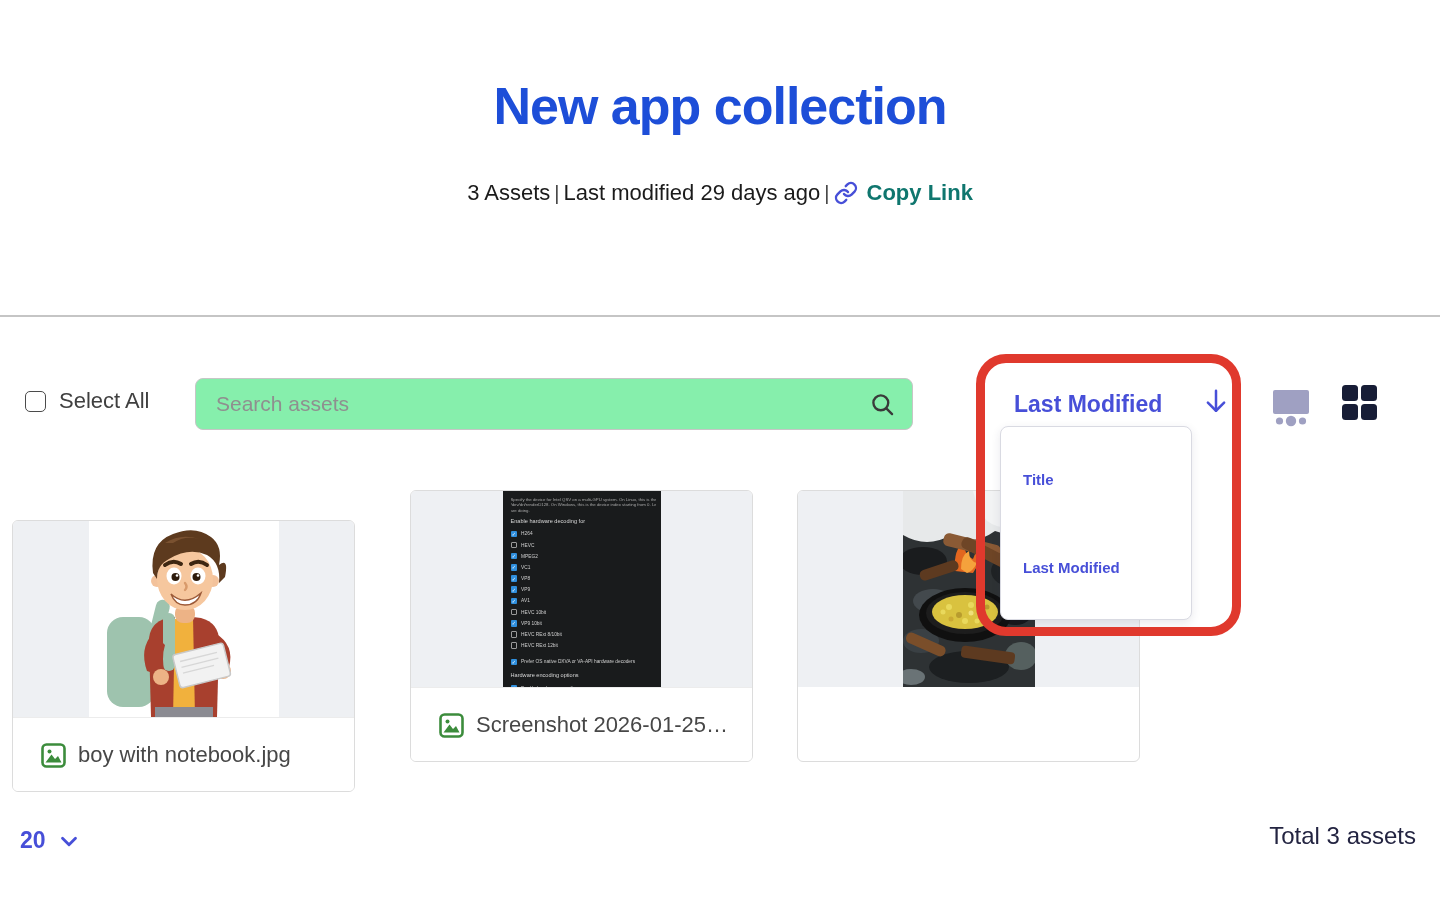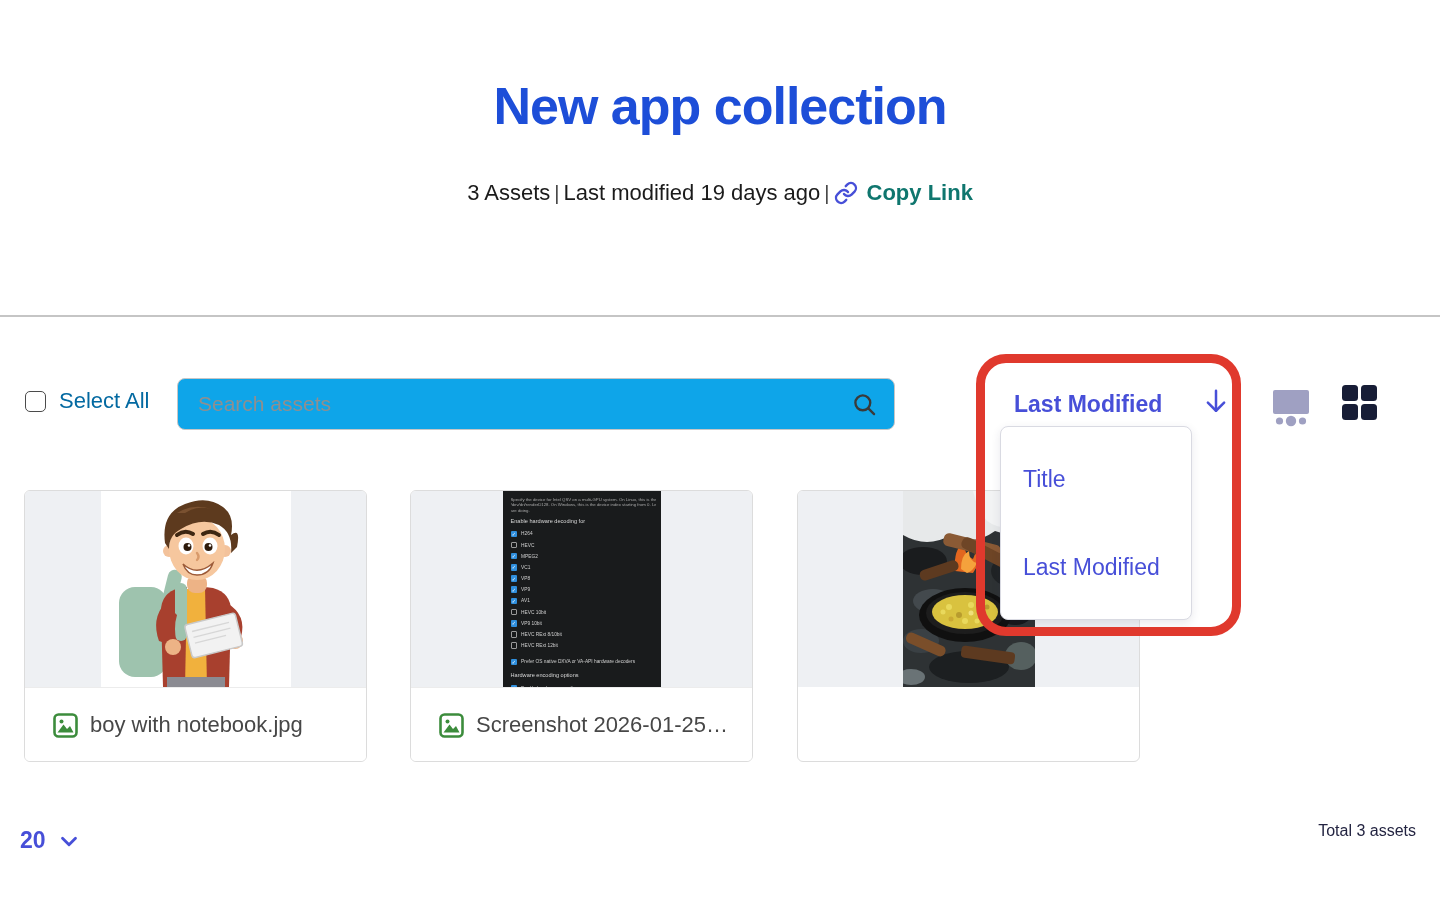--- a/index.html
+++ b/index.html
@@ -15,53 +15,53 @@
     font-size:22px; color:#1b1b1b; }
   .meta-sep { color:#444; font-size:20px; }
   .copy-link { display:flex; align-items:center; gap:9px; color:#0f766e;
     font-weight:700; cursor:pointer; }
 
   .divider { position:absolute; top:315px; left:0; width:1440px; height:2px; background:#c5c5c5; }
 
   
   .select-all { position:absolute; top:388px; left:25px; display:flex; align-items:center; gap:13px; }
   .checkbox { width:21px; height:21px; border:1.6px solid #4b4b4b; border-radius:5px; background:#fff; }
-  .select-all-label { font-size:22px; color:#0369a1; }
-
-  .search-box { position:absolute; top:378px; left:177px; width:718px; height:52px;
-    border:1px solid #c6c6c6; border-radius:8px; background:#0ea5e9;
+  .select-all-label { font-size:22px; color:#404040; }
+
+  .search-box { position:absolute; top:378px; left:195px; width:718px; height:52px;
+    border:1px solid #c6c6c6; border-radius:8px; background:#86efac;
     display:flex; align-items:center; }
   .search-box input { flex:1; border:none; outline:none; font-size:21px; color:#333;
     padding:0 0 0 20px; background:transparent; font-family:"Liberation Sans", sans-serif; }
   .search-box input::placeholder { color:#8f8f8f; }
   .search-icon { margin-right:16px; display:flex; }
 
   .sort-button { position:absolute; top:391px; left:1014px; display:flex; align-items:center; cursor:pointer; }
   .sort-label { font-size:23px; font-weight:700; color:#474fd8; }
   .sort-arrow { position:absolute; top:384px; left:1201px; }
 
   .view-card-icon { position:absolute; top:388px; left:1271px; cursor:pointer; }
   .view-grid-icon { position:absolute; top:384px; left:1341px; cursor:pointer; }
 
   
   .dropdown { position:absolute; top:426px; left:1000px; width:192px; height:194px;
     background:#fff; border:1px solid #d9dae2; border-radius:8px;
     box-shadow:0 3px 10px rgba(40,40,80,0.10); z-index:5;
     display:flex; flex-direction:column; padding:8px 0; }
   .dropdown-item { flex:1; display:flex; align-items:center; padding-left:22px;
-    font-size:23px; color:#474fd8; cursor:pointer; white-space:nowrap; }
+    font-size:15px; color:#474fd8; cursor:pointer; white-space:nowrap;font-weight:bold; }
 
   
   .annotation-rect { position:absolute; top:354px; left:976px; width:265px; height:282px;
     border:9px solid #e0392d; border-radius:30px; z-index:6; pointer-events:none; }
 
   
   .card { position:absolute; top:490px; width:343px; height:272px;
     border:1px solid #dcdcdc; border-radius:6px; background:#fff; overflow:hidden; z-index:1; }
-  .card-1 { left:24px; } .card-2 { left:410px; } .card-3 { left:797px; }
+  .card-1 { left:12px;margin-top:30px; } .card-2 { left:410px; } .card-3 { left:797px; }
   .thumb { position:relative; width:100%; height:196px; background:#eef0f3;
     display:flex; justify-content:center; overflow:hidden; }
   .thumb-img { height:196px; }
   .card-footer { height:75px; background:#fff; border-top:1px solid #ececec;
     display:flex; align-items:center; gap:12px; padding-left:28px; }
   .filename { font-size:22px; color:#474747; white-space:nowrap; overflow:hidden; }
 
   
   .shot { width:158px; height:196px; background:#191b1c; padding:6px 5px 0 8px; overflow:hidden; }
   .intro-line { font-size:4.3px; line-height:5.4px; color:#a9a9a9; white-space:nowrap; overflow:hidden; }
@@ -70,33 +70,33 @@
   .thumb-row { display:flex; align-items:center; gap:4px; height:11.2px; }
   .thumb-cb { width:6.6px; height:6.6px; border-radius:1px; flex:0 0 auto;
     display:flex; align-items:center; justify-content:center; }
   .thumb-cb.on { background:#2f8fdd; color:#fff; font-size:5px; }
   .thumb-cb.off { background:transparent; border:0.8px solid #9a9a9a; }
   .thumb-lb { font-size:4.8px; color:#cfcfcf; white-space:nowrap; }
 
   
   .page-size { position:absolute; left:20px; top:827px; display:flex; align-items:center; gap:10px; cursor:pointer; }
   .page-size-label { font-size:23px; font-weight:700; color:#474fd8; }
-  .total-label { position:absolute; right:24px; top:822px; font-size:16px; color:#232441; }
+  .total-label { position:absolute; right:24px; top:822px; font-size:24px; color:#232441; }
 </style>
 </head>
 <body>
 
 <div class="page">
 
   <div class="page-title">New app collection</div>
 
   <div class="meta-row">
     <span>3 Assets</span>
     <span class="meta-sep">|</span>
-    <span>Last modified 19 days ago</span>
+    <span>Last modified 29 days ago</span>
     <span class="meta-sep">|</span>
     <span class="copy-link">
       <span style="display:flex;">
         <svg width="24" height="24" viewBox="0 0 24 24" fill="none" stroke="#474fd8" stroke-width="2.4" stroke-linecap="round" stroke-linejoin="round">
           <path d="M10 13a5 5 0 0 0 7.54.54l3-3a5 5 0 0 0-7.07-7.07l-1.72 1.71"></path>
           <path d="M14 11a5 5 0 0 0-7.54-.54l-3 3a5 5 0 0 0 7.07 7.07l1.71-1.71"></path>
         </svg>
       </span>
       <span>Copy Link</span>
     </span>

